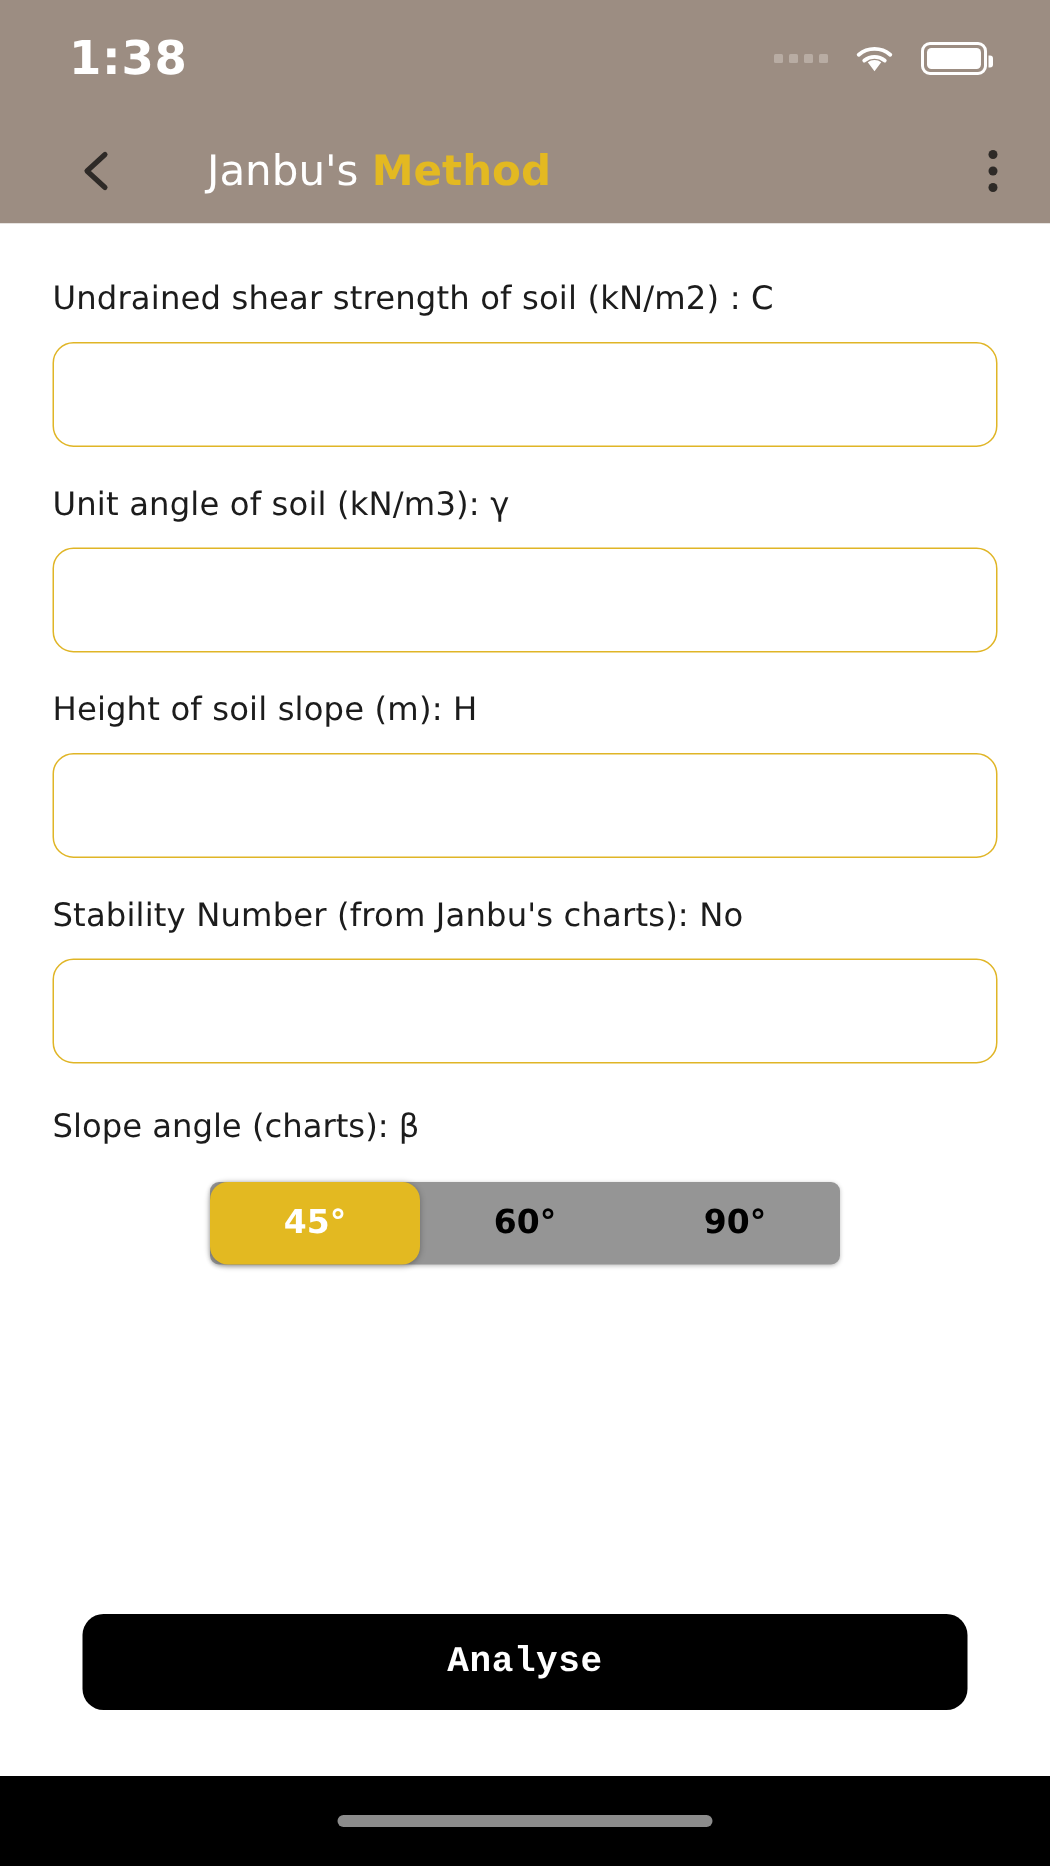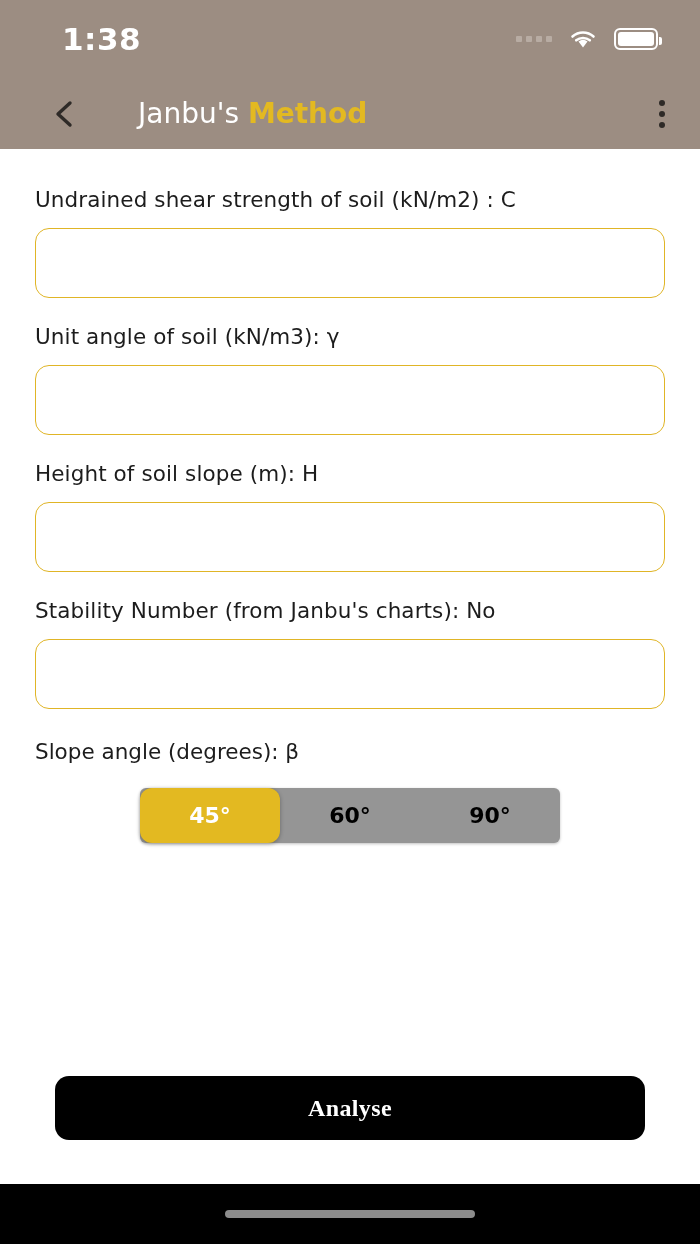--- a/index.html
+++ b/index.html
@@ -19,21 +19,21 @@
     flex-direction: column;
   }
 
   
   .statusbar {
     height: 78px;
     background: #9c8d82;
     display: flex;
     align-items: center;
     justify-content: space-between;
-    padding: 0 42px 0 62px;
+    padding: 0 42px 0 46px;
     color: #ffffff;
   }
   .status-time {
     font-size: 31px;
     font-weight: 600;
     letter-spacing: 0.5px;
     color: #ffffff;
   }
   .status-right {
     display: flex;
@@ -205,21 +205,21 @@
     width: 100%;
     height: 64px;
     background: #000000;
     color: #ffffff;
     border: none;
     border-radius: 14px;
     font-size: 24px;
     font-weight: 700;
     letter-spacing: 0.4px;
     cursor: pointer;
-    font-family: Liberation Serif, serif;
+    font-family: Liberation Mono, monospace;
   }
 
   
   .home-bar-area {
     height: 60px;
     background: #000000;
     display: flex;
     align-items: center;
     justify-content: center;
   }
@@ -280,21 +280,21 @@
 
     <div class="field-label">Unit angle of soil (kN/m3): γ</div>
     <input class="field-input" type="text" value="" style="">
 
     <div class="field-label">Height of soil slope (m): H</div>
     <input class="field-input" type="text" value="" style="">
 
     <div class="field-label">Stability Number (from Janbu's charts): No</div>
     <input class="field-input" type="text" value="" style="">
 
-    <div class="segment-label">Slope angle (degrees): β</div>
+    <div class="segment-label">Slope angle (charts): β</div>
     <div class="segment-wrap">
       <div class="segment">
         <div class="segment-item active">45°</div>
         <div class="segment-item">60°</div>
         <div class="segment-item">90°</div>
       </div>
     </div>
 
   </div>
 

